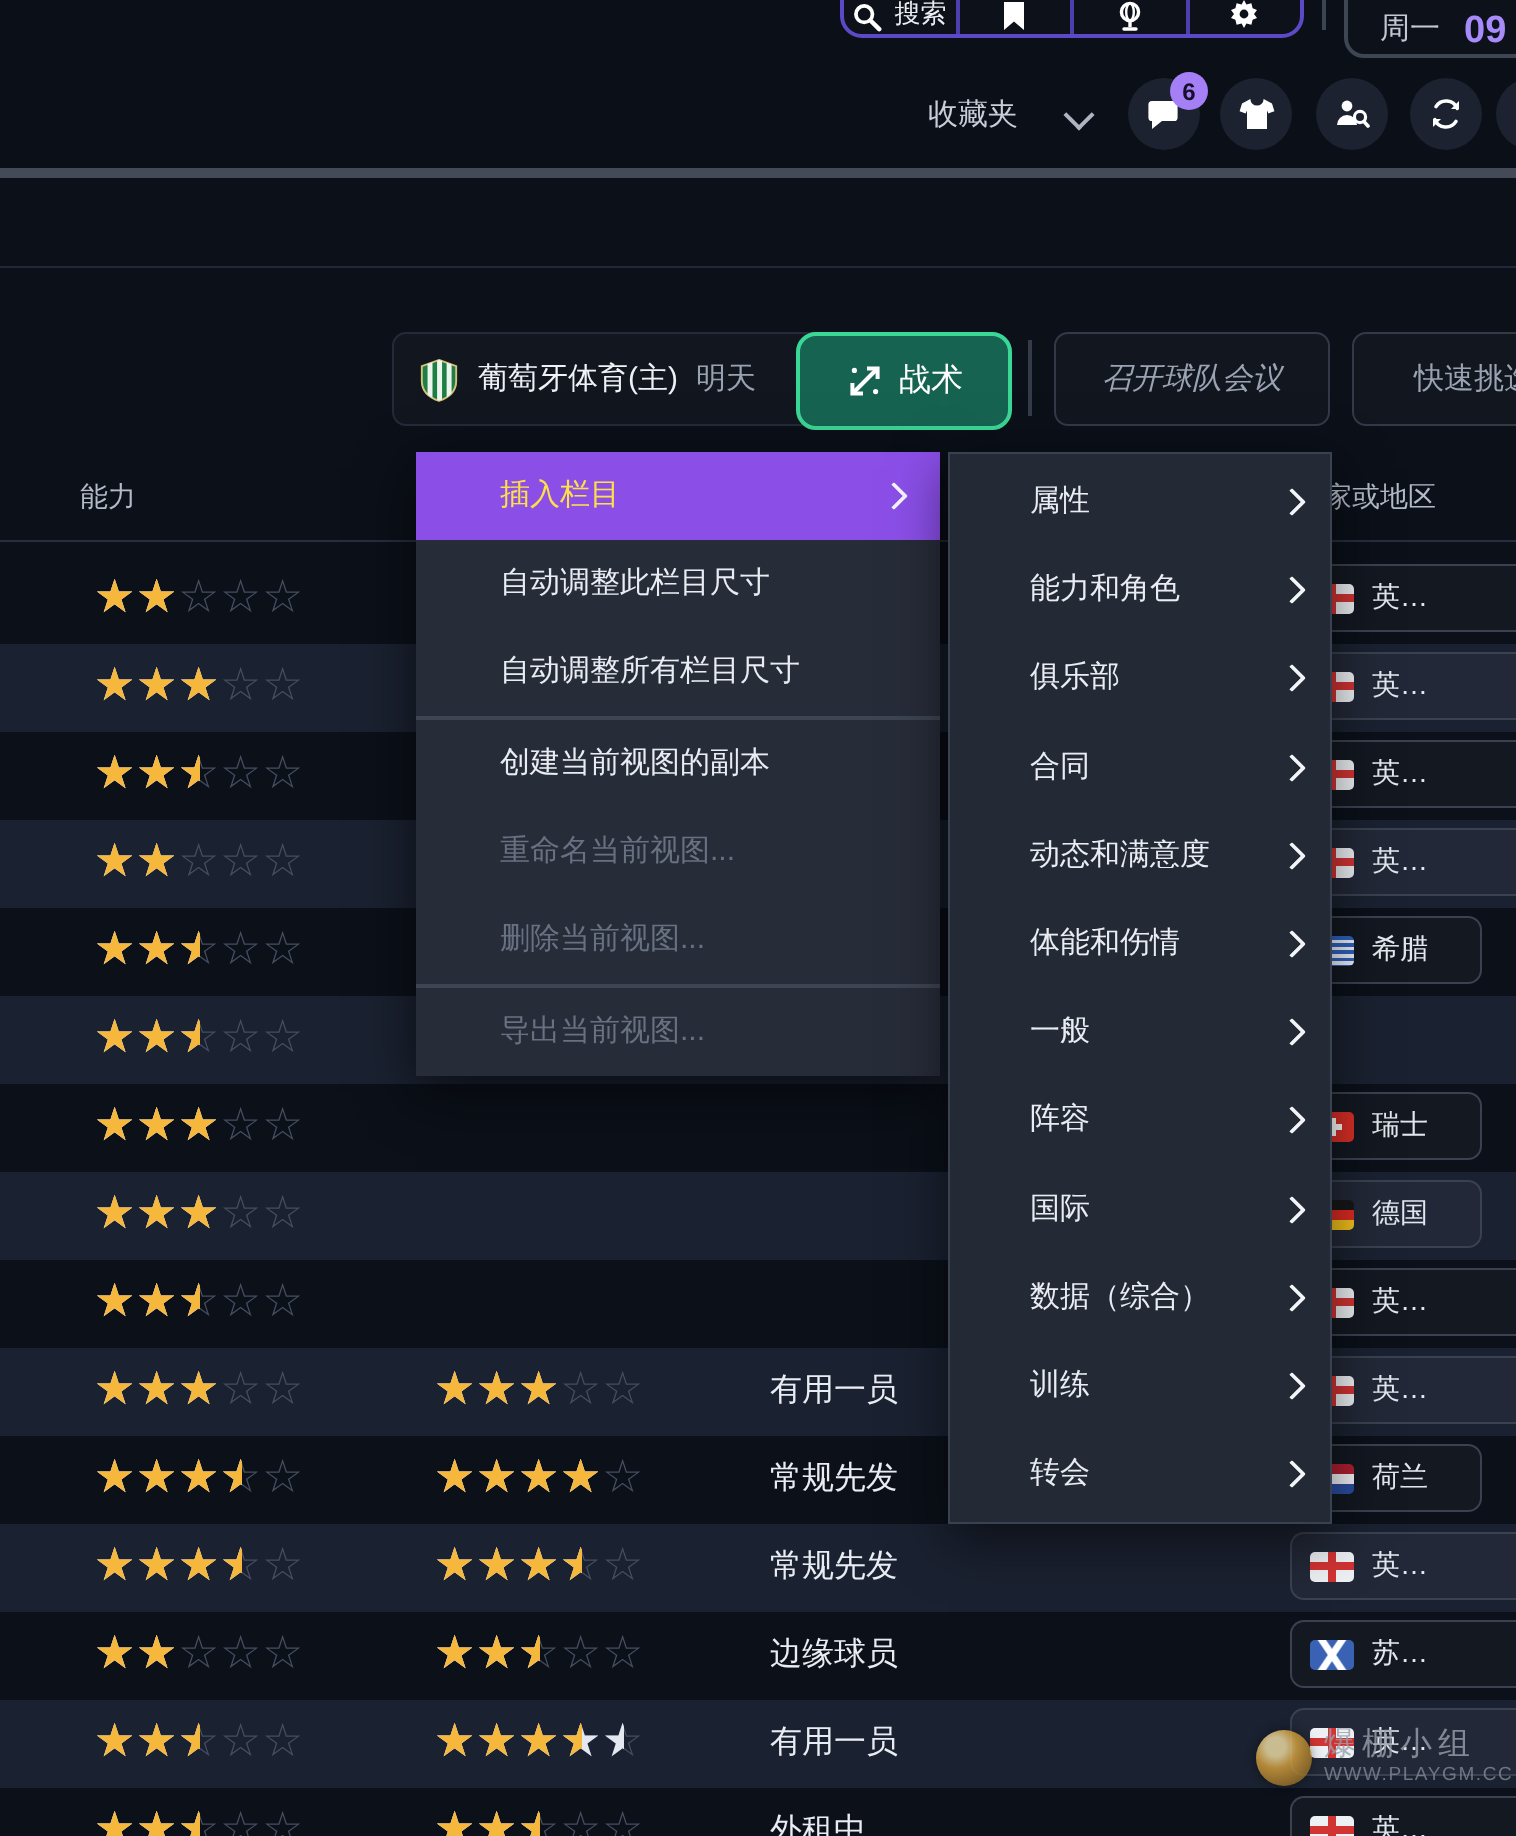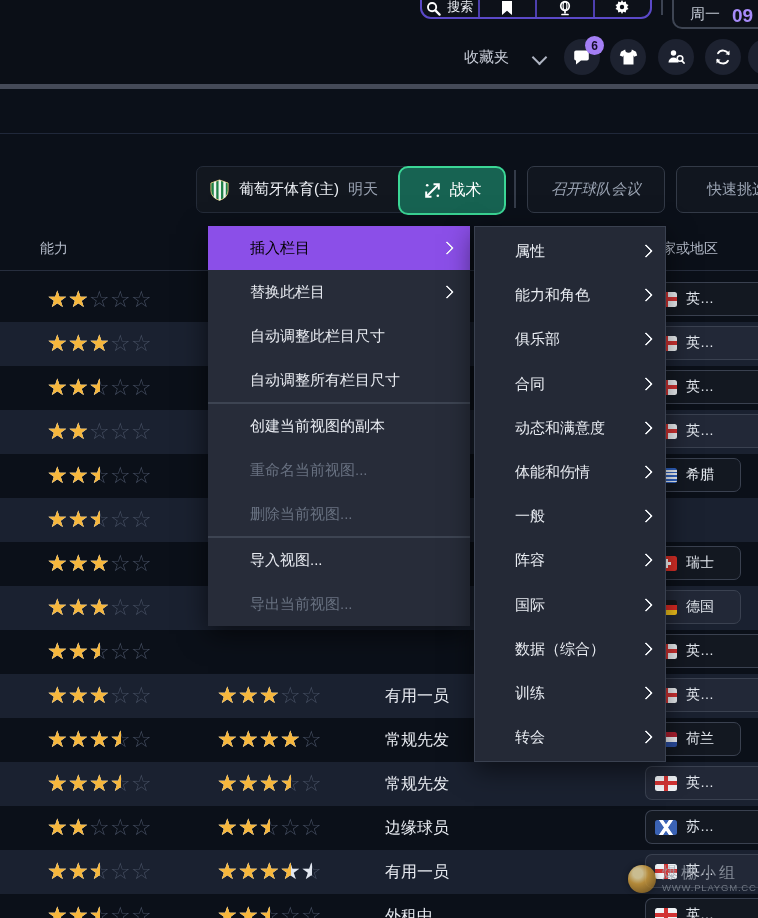--- a/index.html
+++ b/index.html
@@ -71,21 +71,21 @@
   .fl-germany{background:linear-gradient(180deg,#17171a 0 33%,#dd2b23 33% 66%,#f2c21c 66%);}
   .fl-netherlands{background:linear-gradient(180deg,#b02030 0 33%,#f2f4f7 33% 66%,#2b4ea2 66%);}
   .fl-scotland{background:#3a62b4;background-image:
     linear-gradient(56deg,transparent 42%,#fff 45%,#fff 55%,transparent 58%),
     linear-gradient(124deg,transparent 42%,#fff 45%,#fff 55%,transparent 58%);}
 
   
   .menu{position:absolute;left:208px;top:226px;width:262px;background:#272c39;z-index:10;
         box-shadow:0 8px 26px rgba(0,0,0,.6);}
   .mi{height:44px;line-height:44px;padding-left:42px;position:relative;font-size:15px;color:#e9ecf2;}
-  .mi.hl{background:#8b4fe8;color:#000000;}
+  .mi.hl{background:#8b4fe8;color:#fde047;}
   .mi.dis{color:#687181;}
   .msep{height:2px;background:#3d4452;}
   .chev-r{position:absolute;right:18px;top:50%;width:8px;height:8px;border-right:2.5px solid #f2f4f8;
           border-top:2.5px solid #f2f4f8;transform:translateY(-50%) rotate(45deg);border-radius:1px;}
 
   .submenu{position:absolute;left:474px;top:226px;width:190px;background:#242936;border:1px solid #3a4150;
            padding:2px 0;z-index:11;box-shadow:0 8px 26px rgba(0,0,0,.55);}
   .smi{height:44.2px;line-height:44.2px;padding-left:40px;position:relative;font-size:15px;color:#e9ecf2;}
   .smi .chev-r{right:14px;}
 
@@ -344,29 +344,27 @@
         <span class="cell-role">外租中</span>
         <span class="cell-nation wide">
           <span class="fl fl-england"></span>
           <span class="nlabel">英…</span>
         </span>
       </div>
     </div>
 
   <div class="menu">
       <div class="mi hl">插入栏目<span class="chev-r"></span></div>
-      <div class="mi">替换此栏目<span class="chev-r"></span></div>
       <div class="mi">自动调整此栏目尺寸</div>
       <div class="mi">自动调整所有栏目尺寸</div>
       <div class="msep"></div>
       <div class="mi">创建当前视图的副本</div>
       <div class="mi dis">重命名当前视图...</div>
       <div class="mi dis">删除当前视图...</div>
       <div class="msep"></div>
-      <div class="mi">导入视图...</div>
       <div class="mi dis">导出当前视图...</div>
     </div>
 
   <div class="submenu">
       <div class="smi">属性<span class="chev-r"></span></div>
       <div class="smi">能力和角色<span class="chev-r"></span></div>
       <div class="smi">俱乐部<span class="chev-r"></span></div>
       <div class="smi">合同<span class="chev-r"></span></div>
       <div class="smi">动态和满意度<span class="chev-r"></span></div>
       <div class="smi">体能和伤情<span class="chev-r"></span></div>

